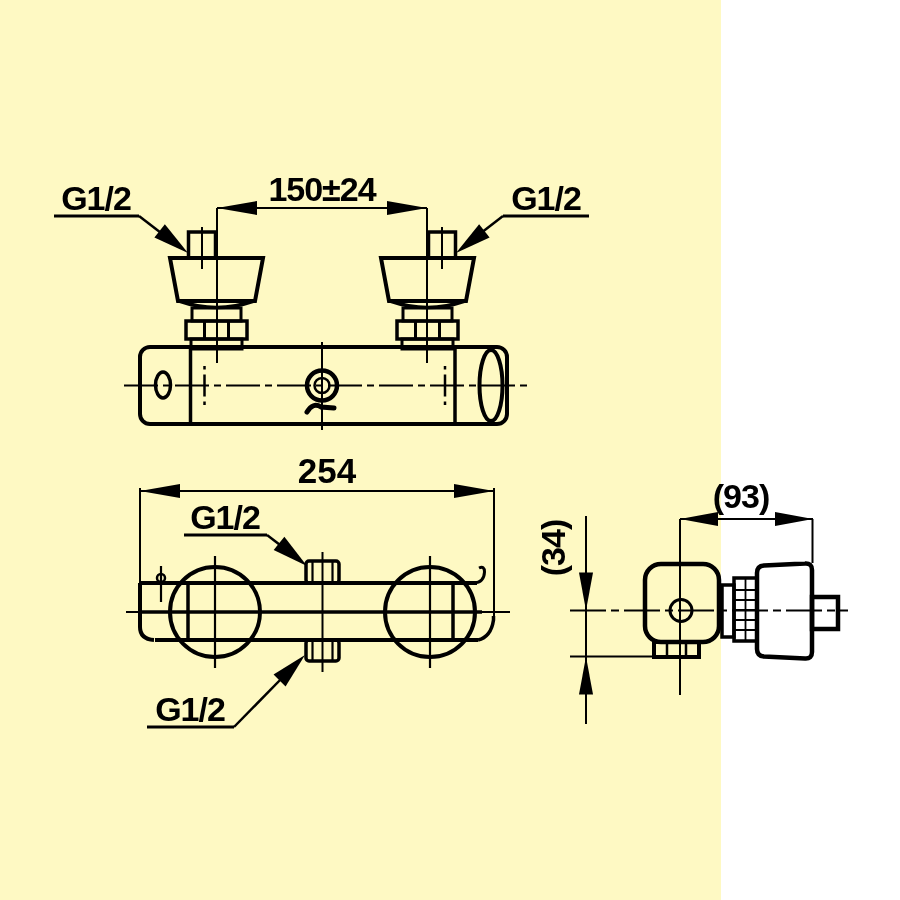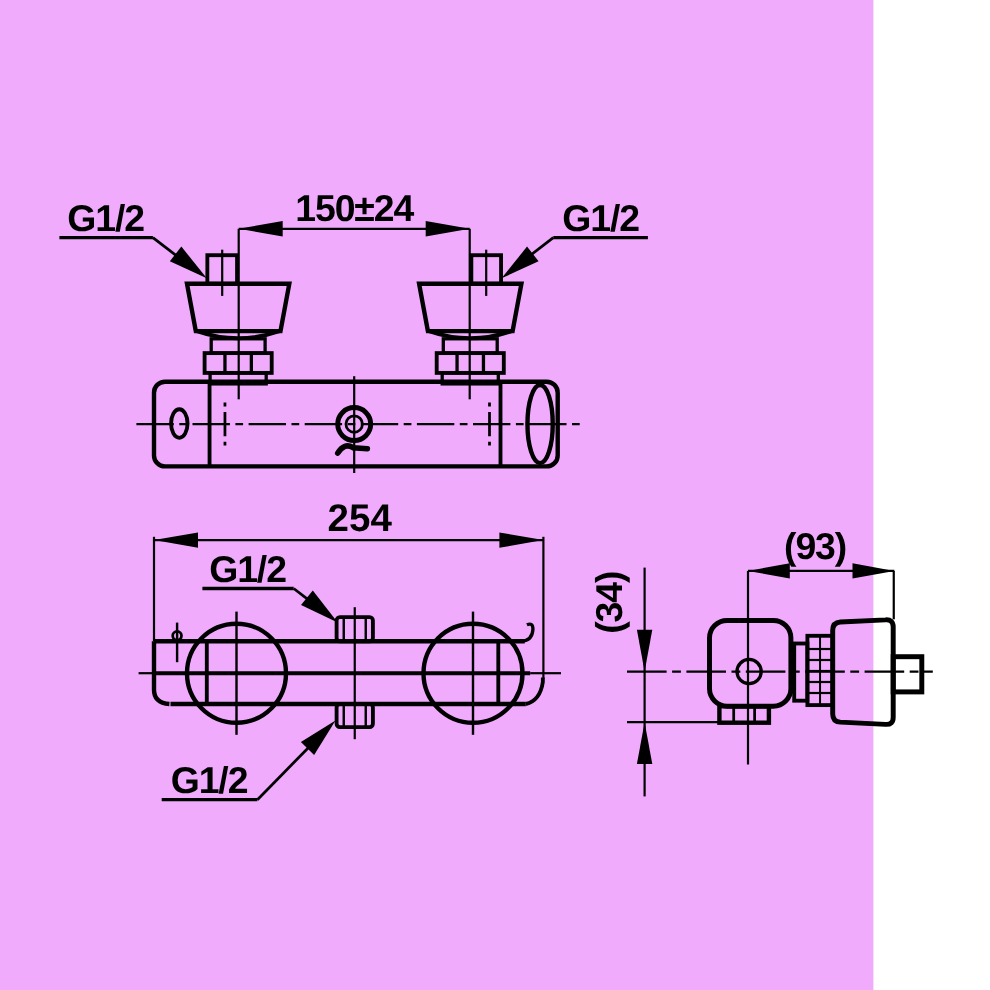--- a/index.html
+++ b/index.html
@@ -1,17 +1,17 @@
 <!DOCTYPE html>
 <html><head>
 <meta charset="utf-8">
 <style>
   html,body{margin:0;padding:0;background:#fff;}
   .canvas{
-    position:relative;width:794px;height:900px;background:#f0abfc;
+    position:relative;width:721px;height:900px;background:#fef9c3;
     font-family:"Liberation Sans", sans-serif;
   }
   svg{display:block;}
   text{
     font-family:"Liberation Sans", sans-serif;
     font-weight:bold;
     fill:#000;
   }
   .dim-text{font-size:34px;letter-spacing:-1px;}
   .big-dim{font-size:35px;}

